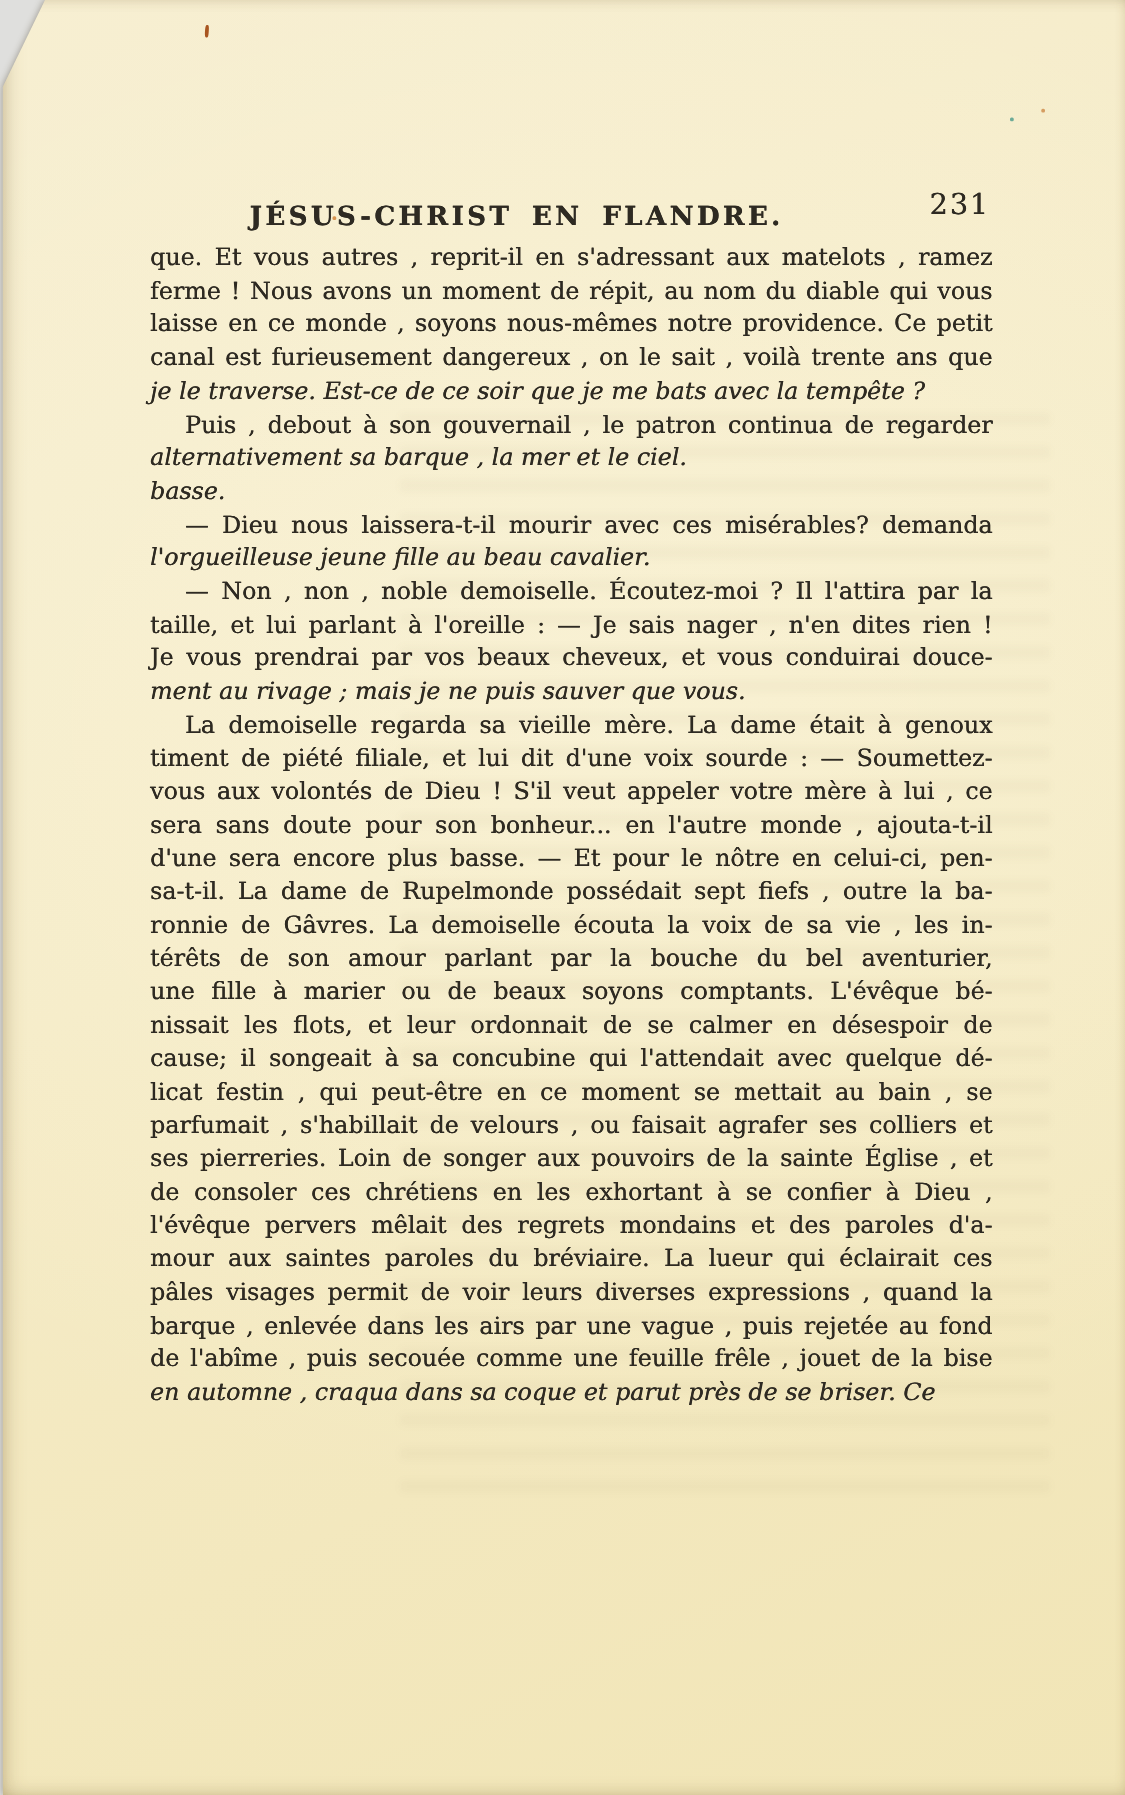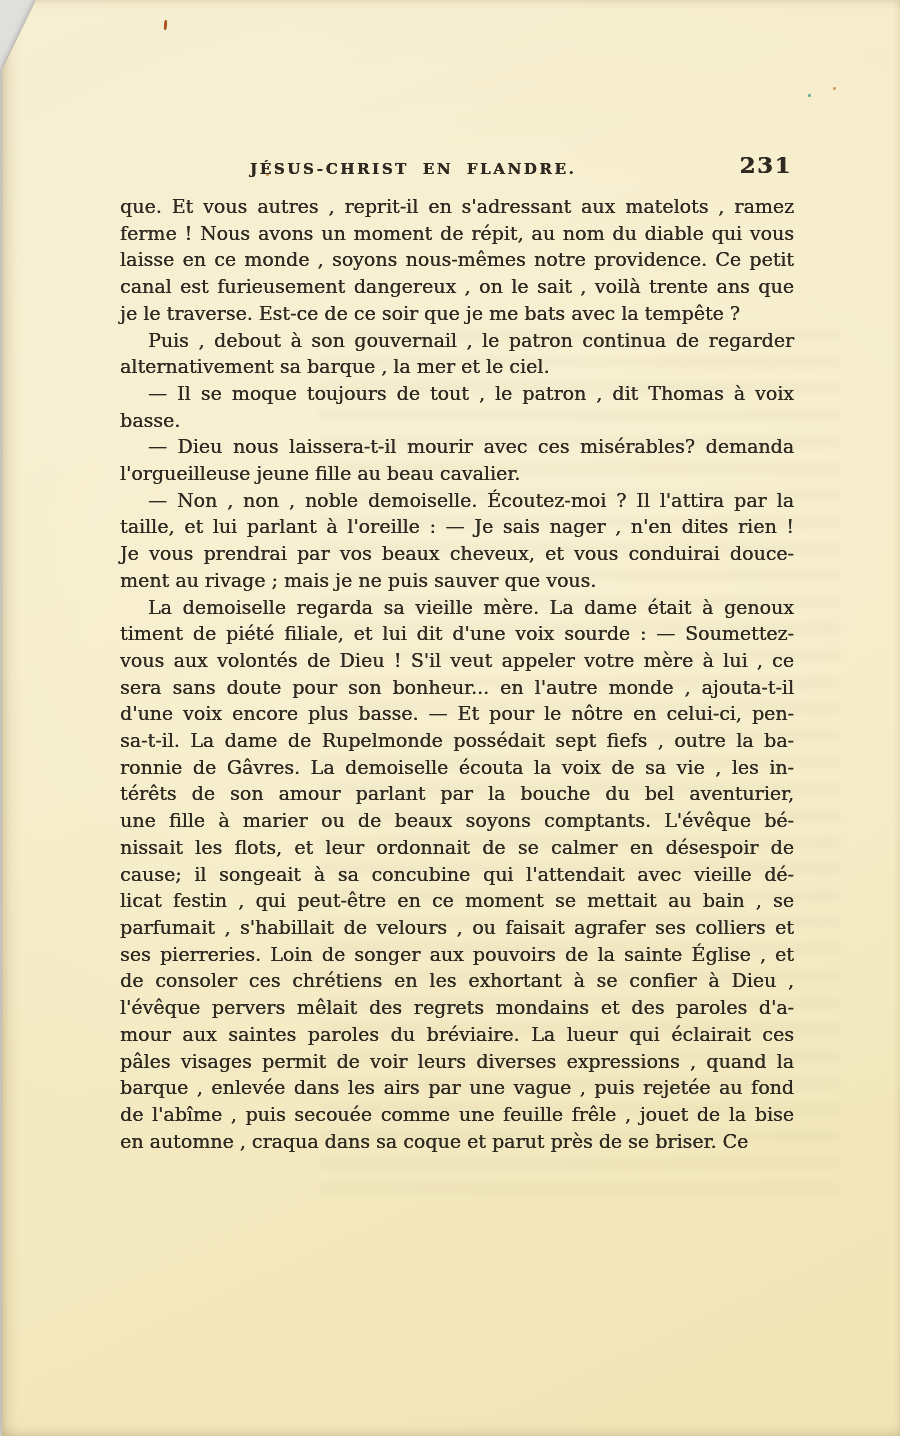--- a/index.html
+++ b/index.html
@@ -32,35 +32,35 @@
   }
   .speck{position:absolute;border-radius:40%;}
   .speck.red{left:164px;top:20px;width:3px;height:10px;background:#a85520;transform:rotate(4deg);}
   .speck.teal{left:808px;top:94px;width:3px;height:3px;background:#4a9a8a;opacity:.8;}
   .speck.orange1{left:833px;top:87px;width:3px;height:3px;background:#c77b33;opacity:.7;}
   .speck.orange2{left:266px;top:173px;width:3px;height:3px;background:#cf7c2e;opacity:.8;}
   .content{position:absolute;left:120px;top:0;width:674px;color:var(--ink);}
   .running-header{position:relative;margin-top:156px;height:30px;}
   .running-title{
     position:absolute;left:43.5%;transform:translateX(-50%);top:4px;
-    font-weight:700;font-size:15px;letter-spacing:2.6px;word-spacing:6px;white-space:nowrap;
+    font-weight:700;font-size:21px;letter-spacing:2.6px;word-spacing:6px;white-space:nowrap;
     text-shadow:0.2px 0 0 currentColor;
   }
   .page-number{
     position:absolute;right:2px;top:-5px;
-    font-weight:700;font-size:23px;letter-spacing:1.5px;
+    font-weight:400;font-size:23px;letter-spacing:1.5px;
     text-shadow:0.2px 0 0 currentColor;
   }
   .text-body{margin-top:7px;}
   .line{
     font-size:19px;line-height:26.7px;white-space:nowrap;
     text-align:justify;text-align-last:justify;
     text-shadow:0.25px 0 0 currentColor;
   }
-  .line.last{text-align-last:left;}
+  .line.last{text-align-last:left;font-style:italic;}
   .line.indent{padding-left:28px;}
 </style>
 </head>
 <body>
 
 <div class="paper-wrap">
   <div class="paper"></div>
 </div>
 
 <div class="ghost"></div>
@@ -85,48 +85,47 @@
       <div class="line">canal est furieusement dangereux , on le sait , voilà trente ans que</div>
       <div class="line last">je le traverse. Est-ce de ce soir que je me bats avec la tempête ?</div>
     </div>
 
     <div class="para">
       <div class="line indent">Puis , debout à son gouvernail , le patron continua de regarder</div>
       <div class="line last">alternativement sa barque , la mer et le ciel.</div>
     </div>
 
     <div class="para">
-      <div class="line indent">— Il se moque toujours de tout , le patron , dit Thomas à voix</div>
       <div class="line last">basse.</div>
     </div>
 
     <div class="para">
       <div class="line indent">— Dieu nous laissera-t-il mourir avec ces misérables? demanda</div>
       <div class="line last">l'orgueilleuse jeune fille au beau cavalier.</div>
     </div>
 
     <div class="para">
       <div class="line indent">— Non , non , noble demoiselle. Écoutez-moi ? Il l'attira par la</div>
       <div class="line">taille, et lui parlant à l'oreille : — Je sais nager , n'en dites rien !</div>
       <div class="line">Je vous prendrai par vos beaux cheveux, et vous conduirai douce-</div>
       <div class="line last">ment au rivage ; mais je ne puis sauver que vous.</div>
     </div>
 
     <div class="para">
       <div class="line indent">La demoiselle regarda sa vieille mère.  La dame était à genoux</div>
       <div class="line">timent de piété filiale, et lui dit d'une voix sourde : — Soumettez-</div>
       <div class="line">vous aux volontés de Dieu ! S'il veut appeler votre mère à lui , ce</div>
       <div class="line">sera sans doute pour son bonheur... en l'autre monde , ajouta-t-il</div>
-      <div class="line">d'une voix encore plus basse. — Et pour le nôtre en celui-ci, pen-</div>
+      <div class="line">d'une sera encore plus basse. — Et pour le nôtre en celui-ci, pen-</div>
       <div class="line">sa-t-il. La dame de Rupelmonde possédait sept fiefs , outre la ba-</div>
       <div class="line">ronnie de Gâvres. La demoiselle écouta la voix de sa vie , les in-</div>
       <div class="line">térêts de son amour parlant par la bouche du bel aventurier,</div>
       <div class="line">une fille à marier ou de beaux soyons comptants. L'évêque bé-</div>
       <div class="line">nissait les flots, et leur ordonnait de se calmer en désespoir de</div>
-      <div class="line">cause; il songeait à sa concubine qui l'attendait avec vieille dé-</div>
+      <div class="line">cause; il songeait à sa concubine qui l'attendait avec quelque dé-</div>
       <div class="line">licat festin , qui peut-être en ce moment se mettait au bain , se</div>
       <div class="line">parfumait , s'habillait de velours , ou faisait agrafer ses colliers et</div>
       <div class="line">ses pierreries. Loin de songer aux pouvoirs de la sainte Église , et</div>
       <div class="line">de consoler ces chrétiens en les exhortant à se confier à Dieu ,</div>
       <div class="line">l'évêque pervers mêlait des regrets mondains et des paroles d'a-</div>
       <div class="line">mour aux saintes paroles du bréviaire. La lueur qui éclairait ces</div>
       <div class="line">pâles visages permit de voir leurs diverses expressions , quand la</div>
       <div class="line">barque , enlevée dans les airs par une vague , puis rejetée au fond</div>
       <div class="line">de l'abîme , puis secouée comme une feuille frêle , jouet de la bise</div>
       <div class="line last">en automne , craqua dans sa coque et parut près de se briser. Ce</div>

